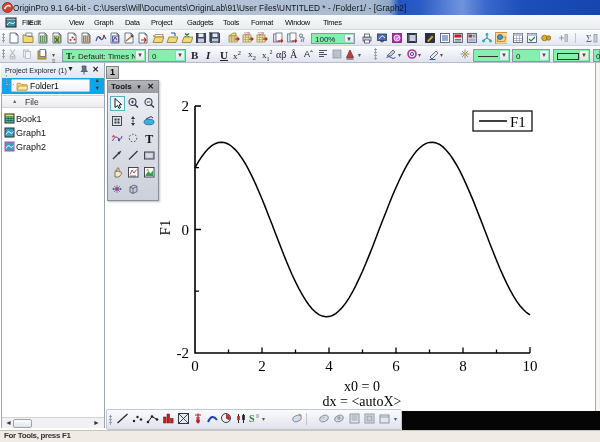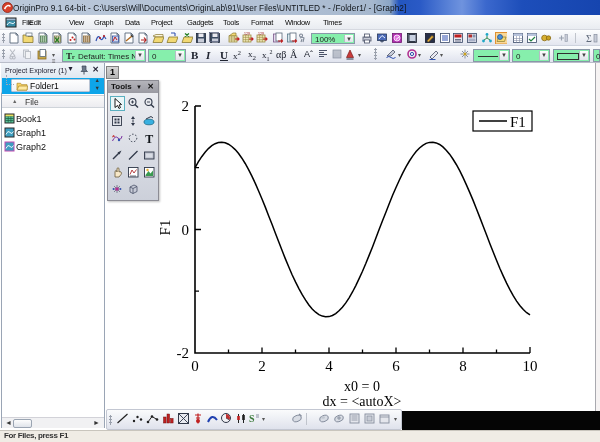--- a/index.html
+++ b/index.html
@@ -550,13 +550,13 @@
       <rect x="4" y="4" width="5" height="5" fill="#c8ccd6" stroke="#848c9c" stroke-width="0.7"></rect>
     </svg>
     <svg style="position:absolute;left:378px;top:412px;" width="13" height="13" viewBox="0 0 13 13">
       <rect x="2" y="3" width="9" height="8" fill="#e4e6ec" stroke="#848c9c" stroke-width="0.9"></rect>
       <path d="M2,5 h9" stroke="#848c9c" stroke-width="0.8"></path>
     </svg>
     <div style="position:absolute;left:394px;top:415px;font-size:6px;color:#555">▾</div>
     <div style="position:absolute;left:306px;top:413px;width:1px;height:12px;background:#c0c4cc"></div>
   </div>
 <div class="abs" id="blackbar"></div>
-<div class="abs" id="statusbar">For Files, press F1</div>
+<div class="abs" id="statusbar">For Tools, press F1</div>
 
 </body></html>

